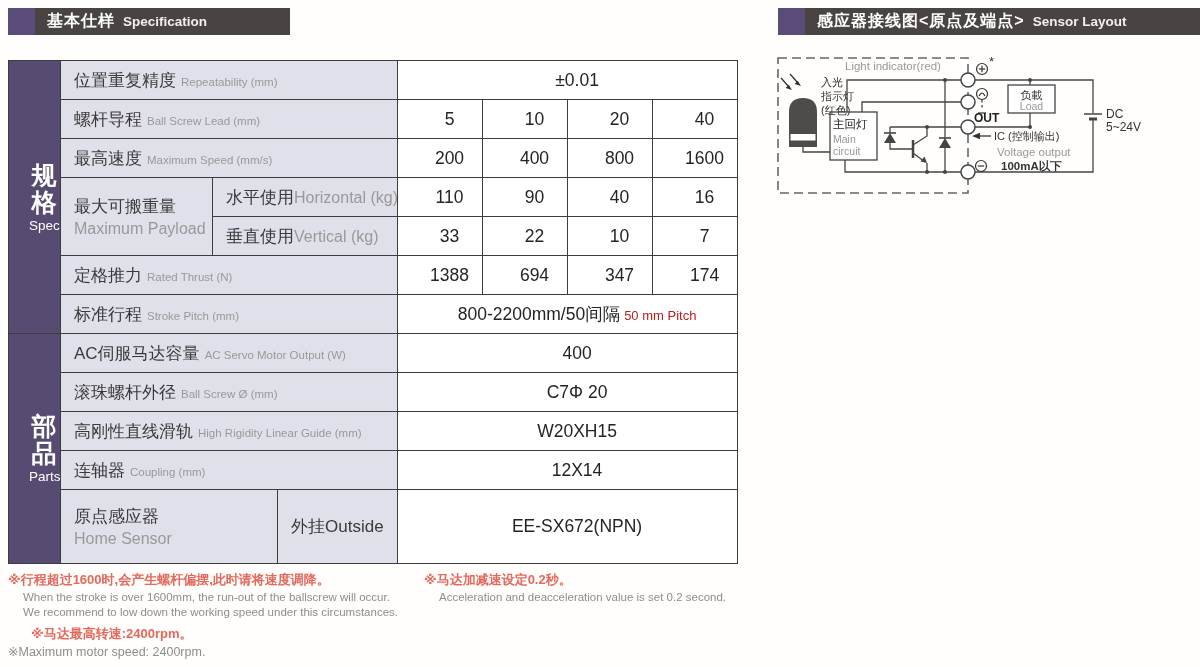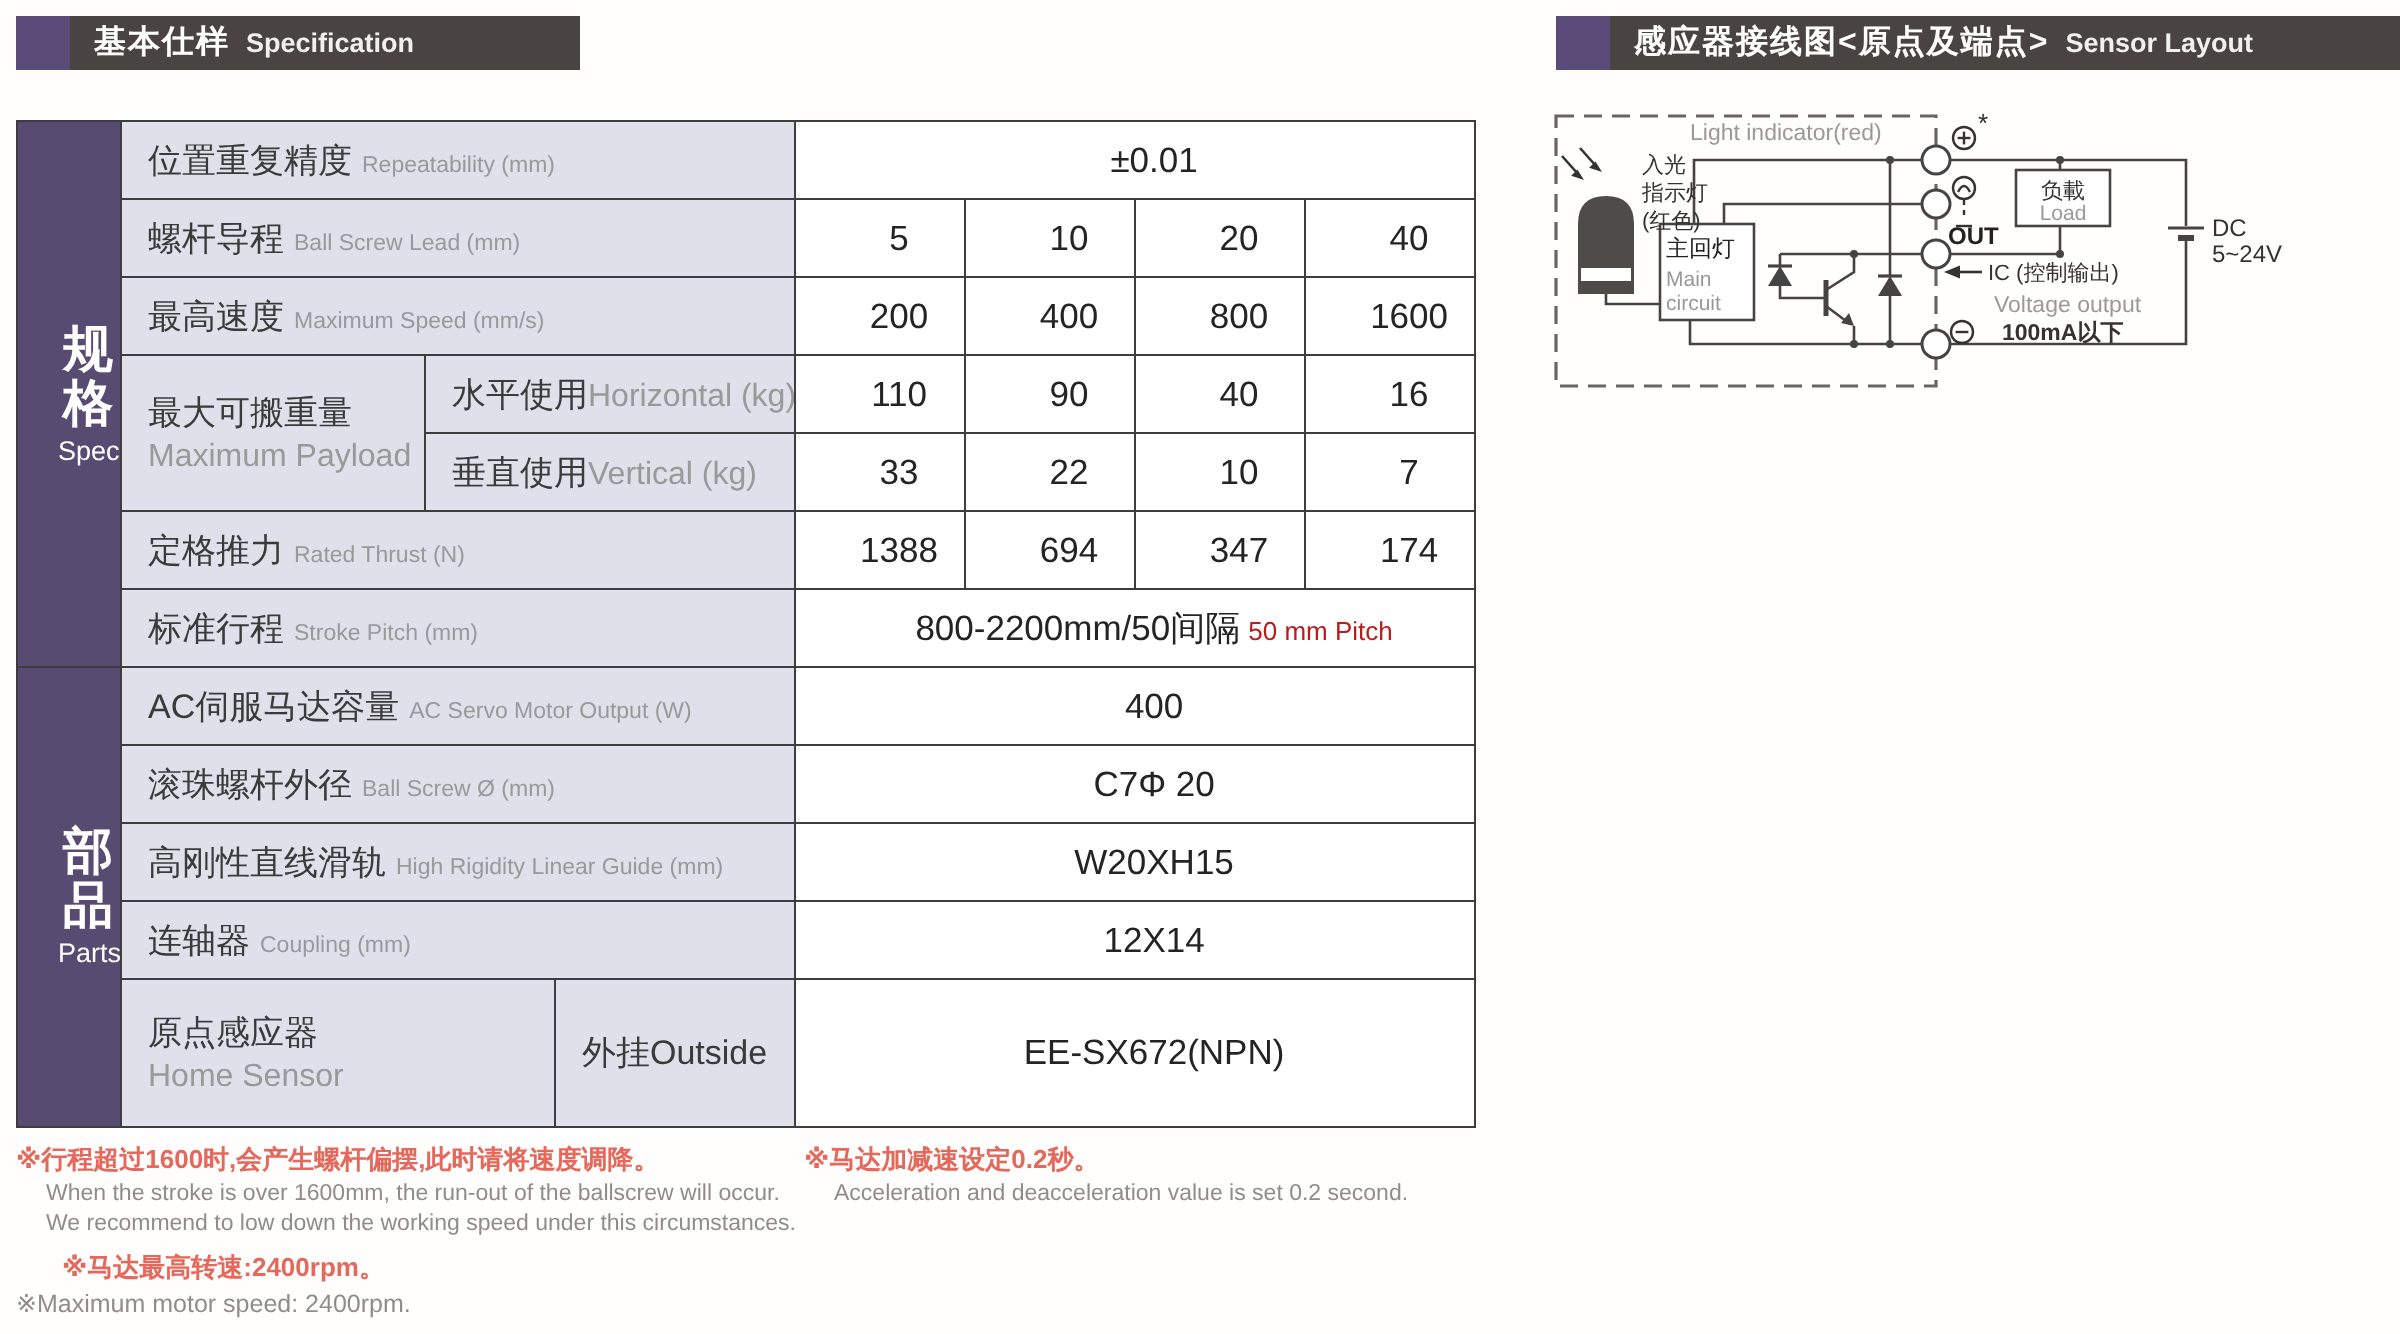--- a/index.html
+++ b/index.html
@@ -154,21 +154,21 @@
   </div>
 
   <div class="notes" style="left:8px;top:571px;width:410px;">
     <div class="note-red">※行程超过1600时,会产生螺杆偏摆,此时请将速度调降。</div>
     <div class="note-gray indent">When the stroke is over 1600mm, the run-out of the ballscrew will occur.</div>
     <div class="note-gray indent">We recommend to low down the working speed under this circumstances.</div>
     <div class="note-red mt">※马达最高转速:2400rpm。</div>
     <div class="note-gray-lg">※Maximum motor speed: 2400rpm.</div>
   </div>
 
-  <div class="notes" style="left:402px;top:571px;width:330px;">
+  <div class="notes" style="left:424px;top:571px;width:330px;">
     <div class="note-red">※马达加减速设定0.2秒。</div>
     <div class="note-gray indent">Acceleration and deacceleration value is set 0.2 second.</div>
   </div>
 
   <svg id="diagram" width="420" height="160" viewBox="0 0 420 160">
 
     <rect x="3" y="5" width="190" height="135" fill="none" stroke="#666" stroke-width="1.6" stroke-dasharray="9,5"></rect>
 
     <g stroke="#444" stroke-width="1.3" fill="none">
       <path d="M200 27 H318 V60"></path>

